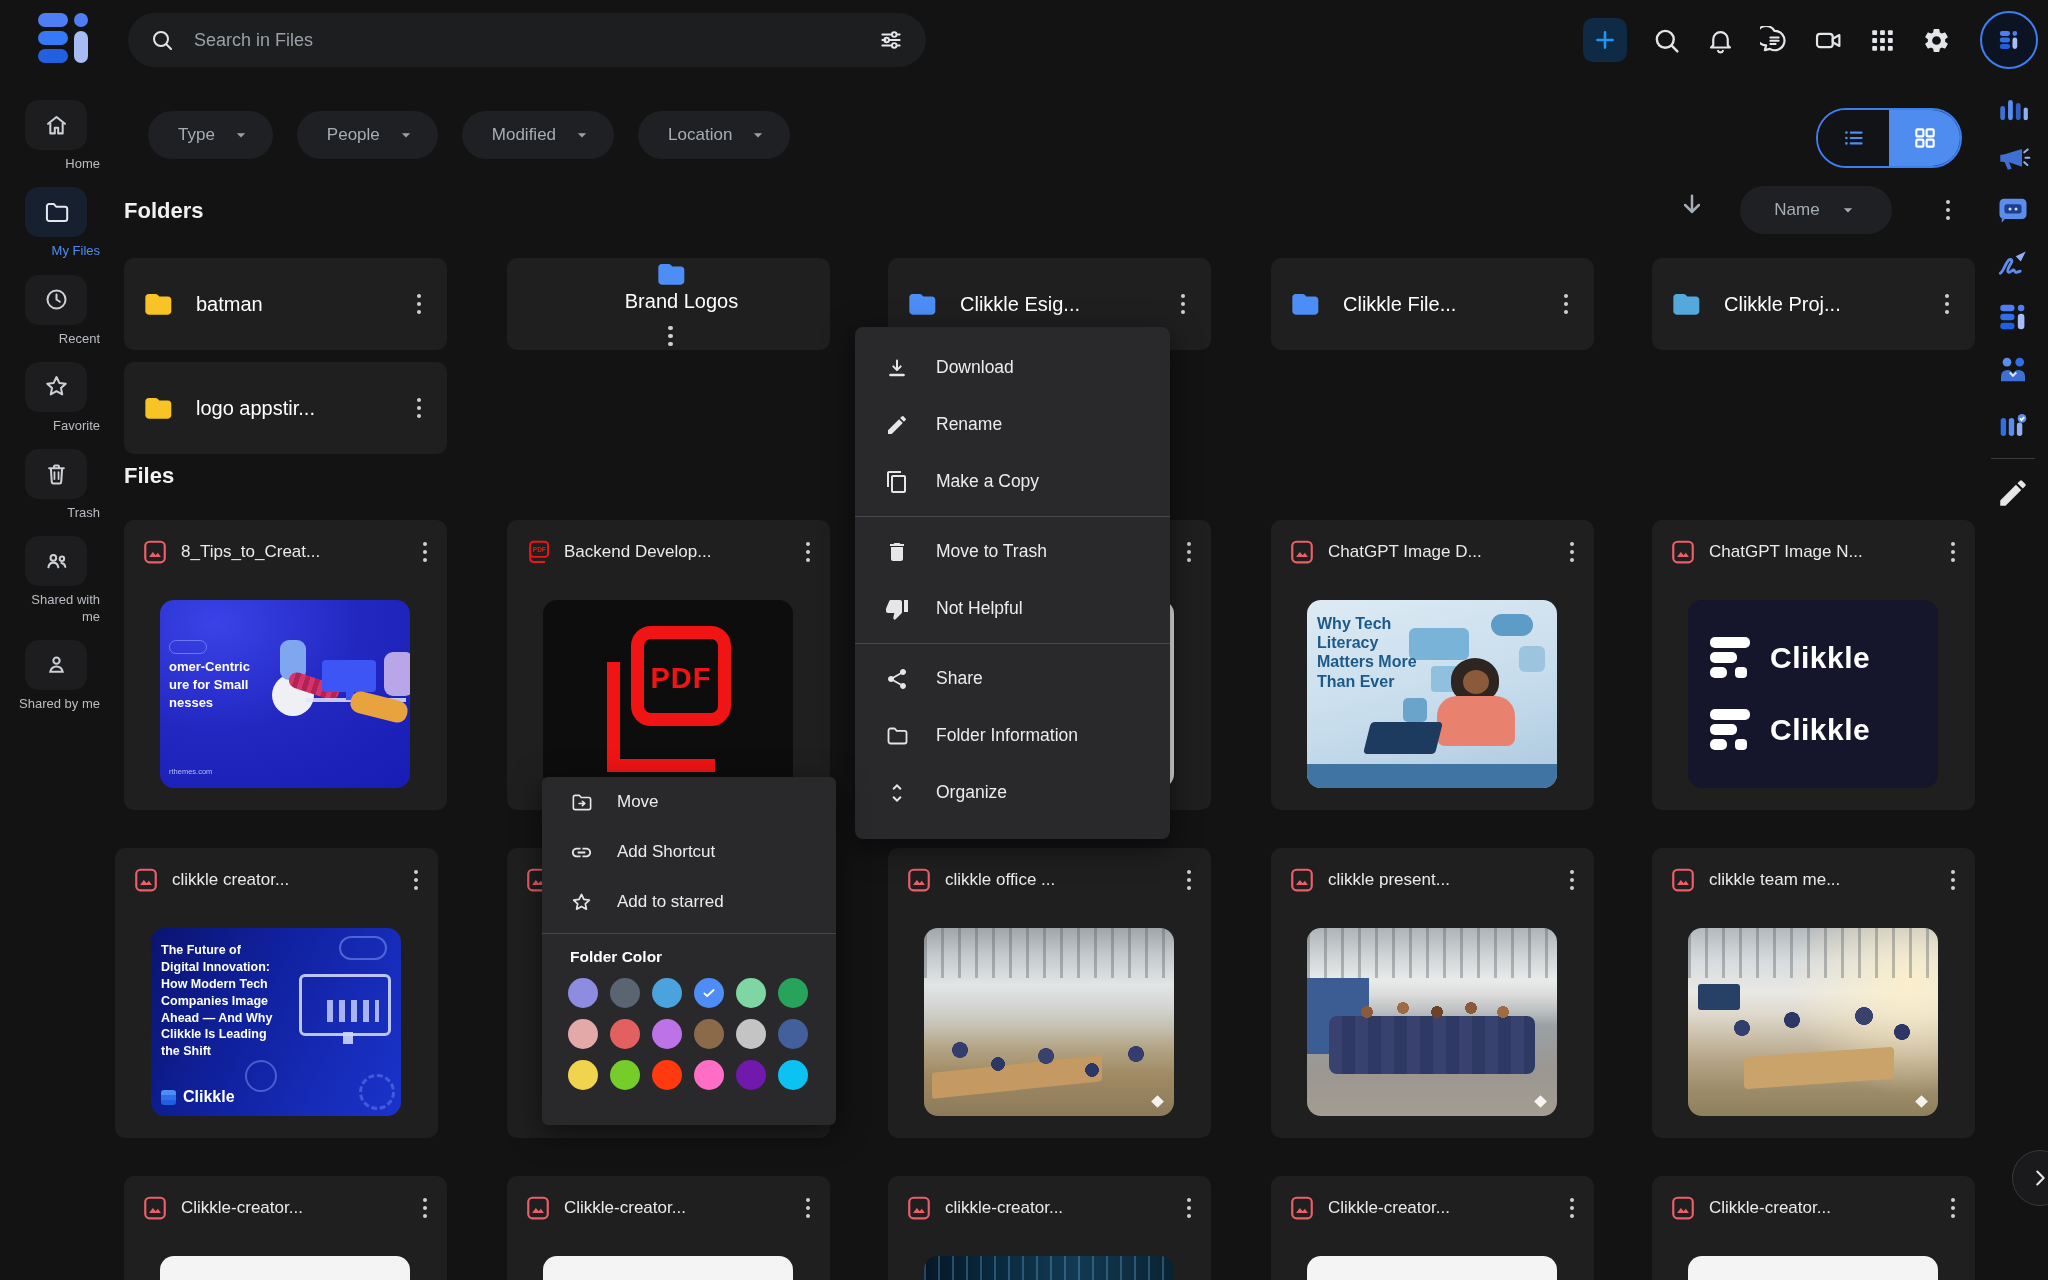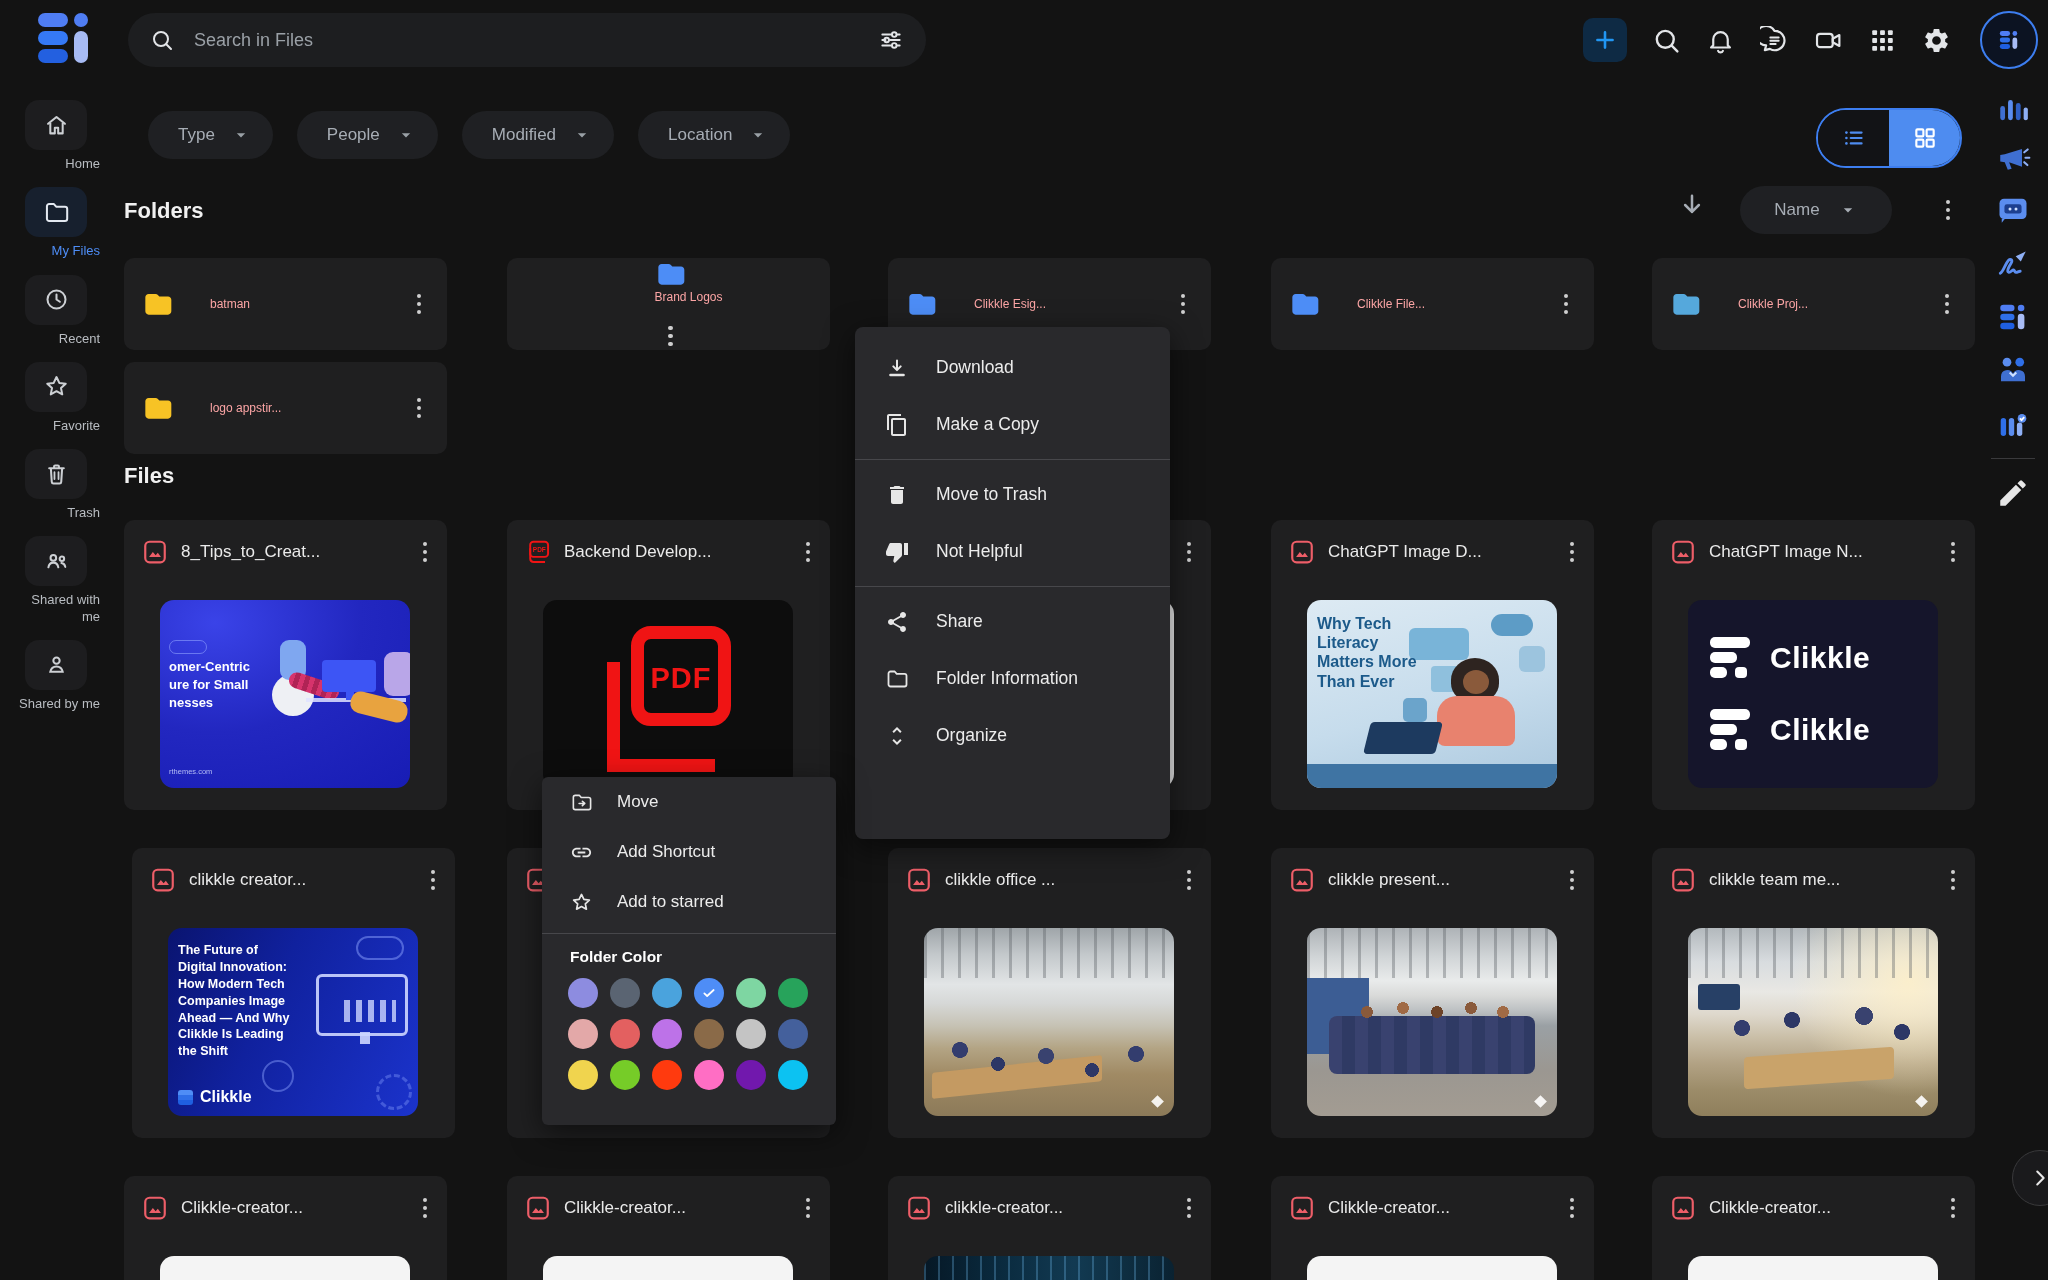--- a/index.html
+++ b/index.html
@@ -69,21 +69,21 @@
   .sort-pill .ic{width:20px;height:20px;}
   .kebab{display:flex;flex-direction:column;align-items:center;justify-content:center;gap:3.5px;
         width:28px;height:28px;}
   .kebab i{width:4.5px;height:4.5px;border-radius:50%;background:#cfcfcf;}
   .sort-kebab{position:absolute;left:1822px;top:116px;}
 
   
   .fcard{position:absolute;width:323px;height:92px;border-radius:10px;background:#1f1f20;
         display:flex;align-items:center;padding:0 14px 0 18px;box-sizing:border-box;}
   .fcard .ic{width:32px;height:32px;}
-  .fcard .fname{flex:1;margin-left:36px;font-size:12px;color:#fca5a5;}
+  .fcard .fname{flex:1;margin-left:22px;font-size:20px;color:#ffffff;}
 
   
   .card{position:absolute;width:323px;height:290px;border-radius:10px;background:#1f1f20;}
   .card .trow{position:absolute;left:18px;right:8px;top:16px;height:32px;display:flex;align-items:center;gap:13px;}
   .card .trow .ic{width:26px;height:26px;color:#ed5e68;flex:none;}
   .card .trow .ic.pdf{color:#f01414;}
   .card .cname{flex:1;font-size:17px;color:#eaeaea;white-space:nowrap;overflow:hidden;}
   .thumb{position:absolute;left:36px;top:80px;width:250px;height:188px;border-radius:14px;overflow:hidden;}
   .spark{position:absolute;right:12px;bottom:10px;width:9px;height:9px;background:#fff;
         transform:rotate(45deg);opacity:.9;}
@@ -733,21 +733,21 @@
               <div class="clkm">
                 <i class="b1"></i>
                 <i class="b2"></i>
                 <i class="b3"></i>
                 <i class="dd"></i>
               </div>
               <div class="n-txt">Clikkle</div>
             </div>
           </div>
         </div>
-        <div class="card" style="left: 20px; top: 768px;">
+        <div class="card" style="left: 3px; top: 768px;">
           <div class="trow">
             <span class="ic">
               <svg viewBox="0 0 24 24" fill="none" xmlns="http://www.w3.org/2000/svg">
                 <rect x="3" y="2.5" width="18" height="19" rx="4" fill="none" stroke="currentColor" stroke-width="2"></rect>
                 <path d="M6.5 16.5l3.5-4.6 2.6 3.1 2-2.4 2.9 3.9z" fill="currentColor"></path>
               </svg>
             </span>
             <div class="cname">clikkle creator...</div>
             <div class="kebab">
               <i></i>
@@ -958,20 +958,28 @@
           <svg viewBox="0 0 24 24" fill="none" xmlns="http://www.w3.org/2000/svg">
             <path d="M12 4.5v9.3M8.3 10.4l3.7 3.7 3.7-3.7" fill="none" stroke="currentColor" stroke-width="2" stroke-linecap="round" stroke-linejoin="round"></path>
             <path d="M5.5 19h13" stroke="currentColor" stroke-width="2.6" stroke-linecap="round"></path>
           </svg>
         </span>
         <span>Download</span>
       </div>
       <div class="mi">
         <span class="ic">
           <svg viewBox="0 0 24 24" fill="none" xmlns="http://www.w3.org/2000/svg">
+            <path fill="currentColor" d="M3 17.25V21h3.75L17.81 9.94l-3.75-3.75L3 17.25zM20.71 7.04a1 1 0 0 0 0-1.41l-2.34-2.34a1 1 0 0 0-1.41 0l-1.83 1.83 3.75 3.75 1.83-1.83z"></path>
+          </svg>
+        </span>
+        <span>Rename</span>
+      </div>
+      <div class="mi">
+        <span class="ic">
+          <svg viewBox="0 0 24 24" fill="none" xmlns="http://www.w3.org/2000/svg">
             <path fill="currentColor" d="M16 1H4c-1.1 0-2 .9-2 2v14h2V3h12V1zm3 4H8c-1.1 0-2 .9-2 2v14c0 1.1.9 2 2 2h11c1.1 0 2-.9 2-2V7c0-1.1-.9-2-2-2zm0 16H8V7h11v14z"></path>
           </svg>
         </span>
         <span>Make a Copy</span>
       </div>
       <div class="mdiv"></div>
       <div class="mi">
         <span class="ic">
           <svg viewBox="0 0 24 24" fill="none" xmlns="http://www.w3.org/2000/svg">
             <path fill="currentColor" d="M6 19c0 1.1.9 2 2 2h8c1.1 0 2-.9 2-2V7H6v12zM19 4h-3.5l-1-1h-5l-1 1H5v2h14V4z"></path>

